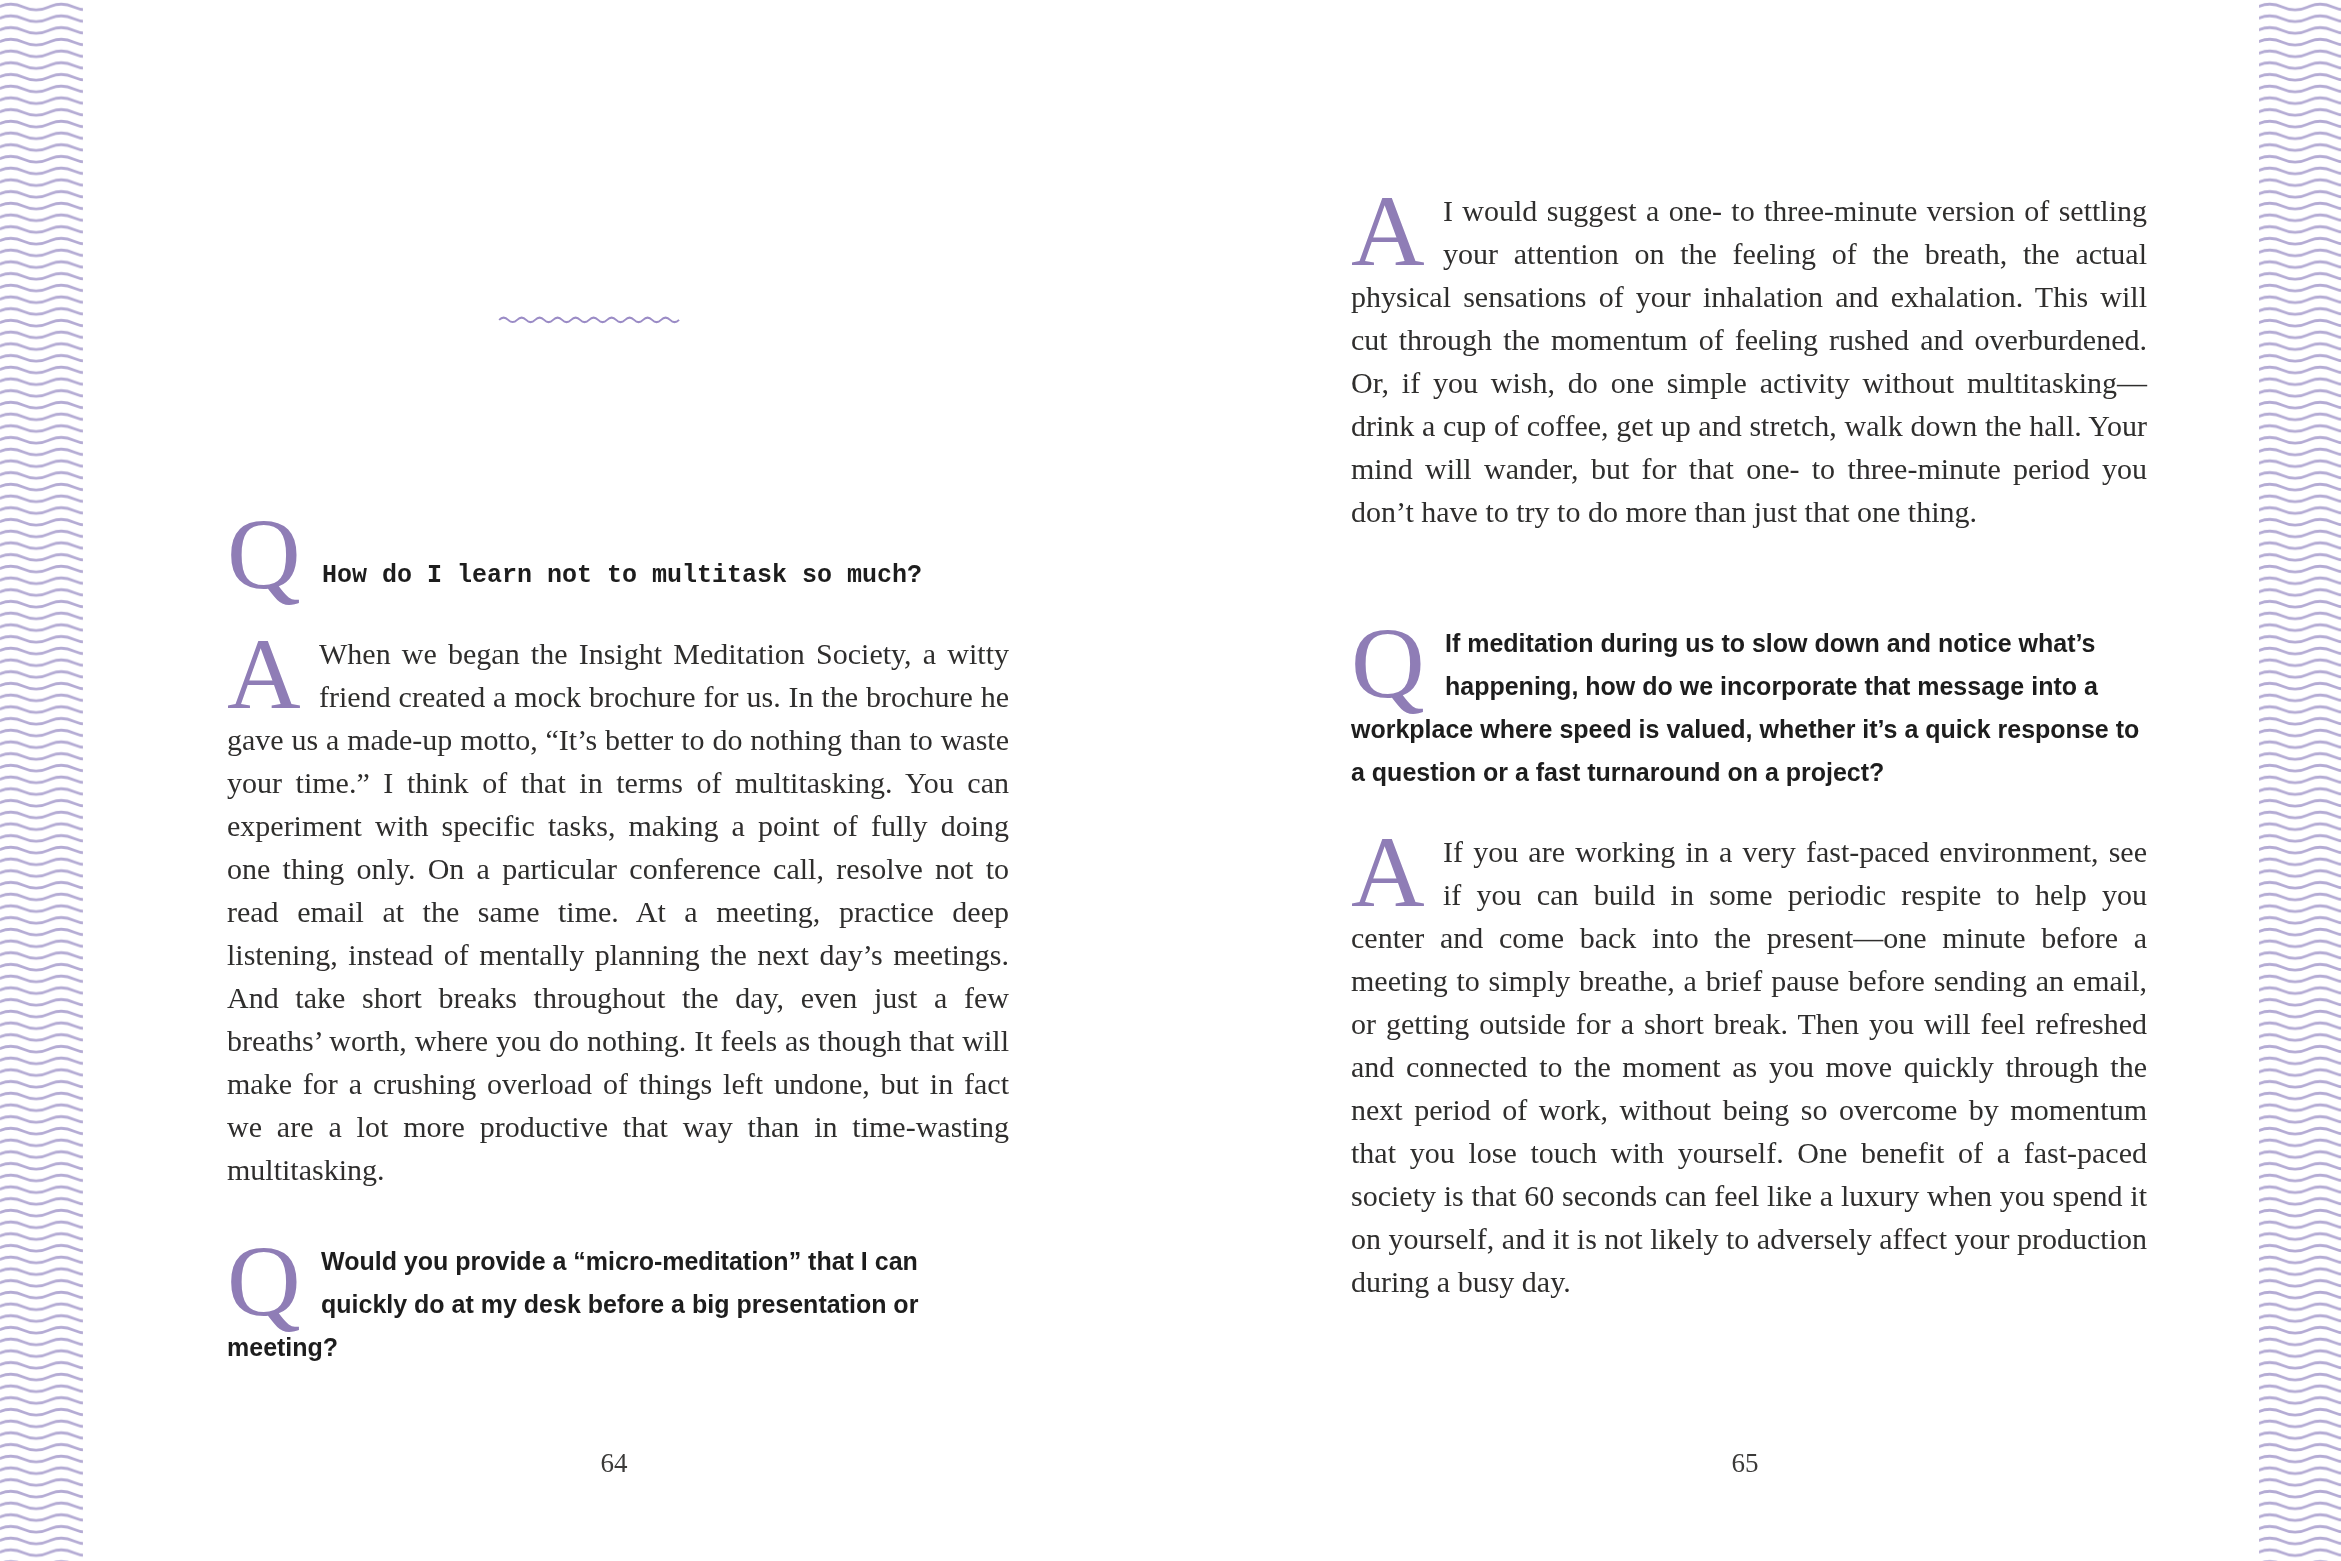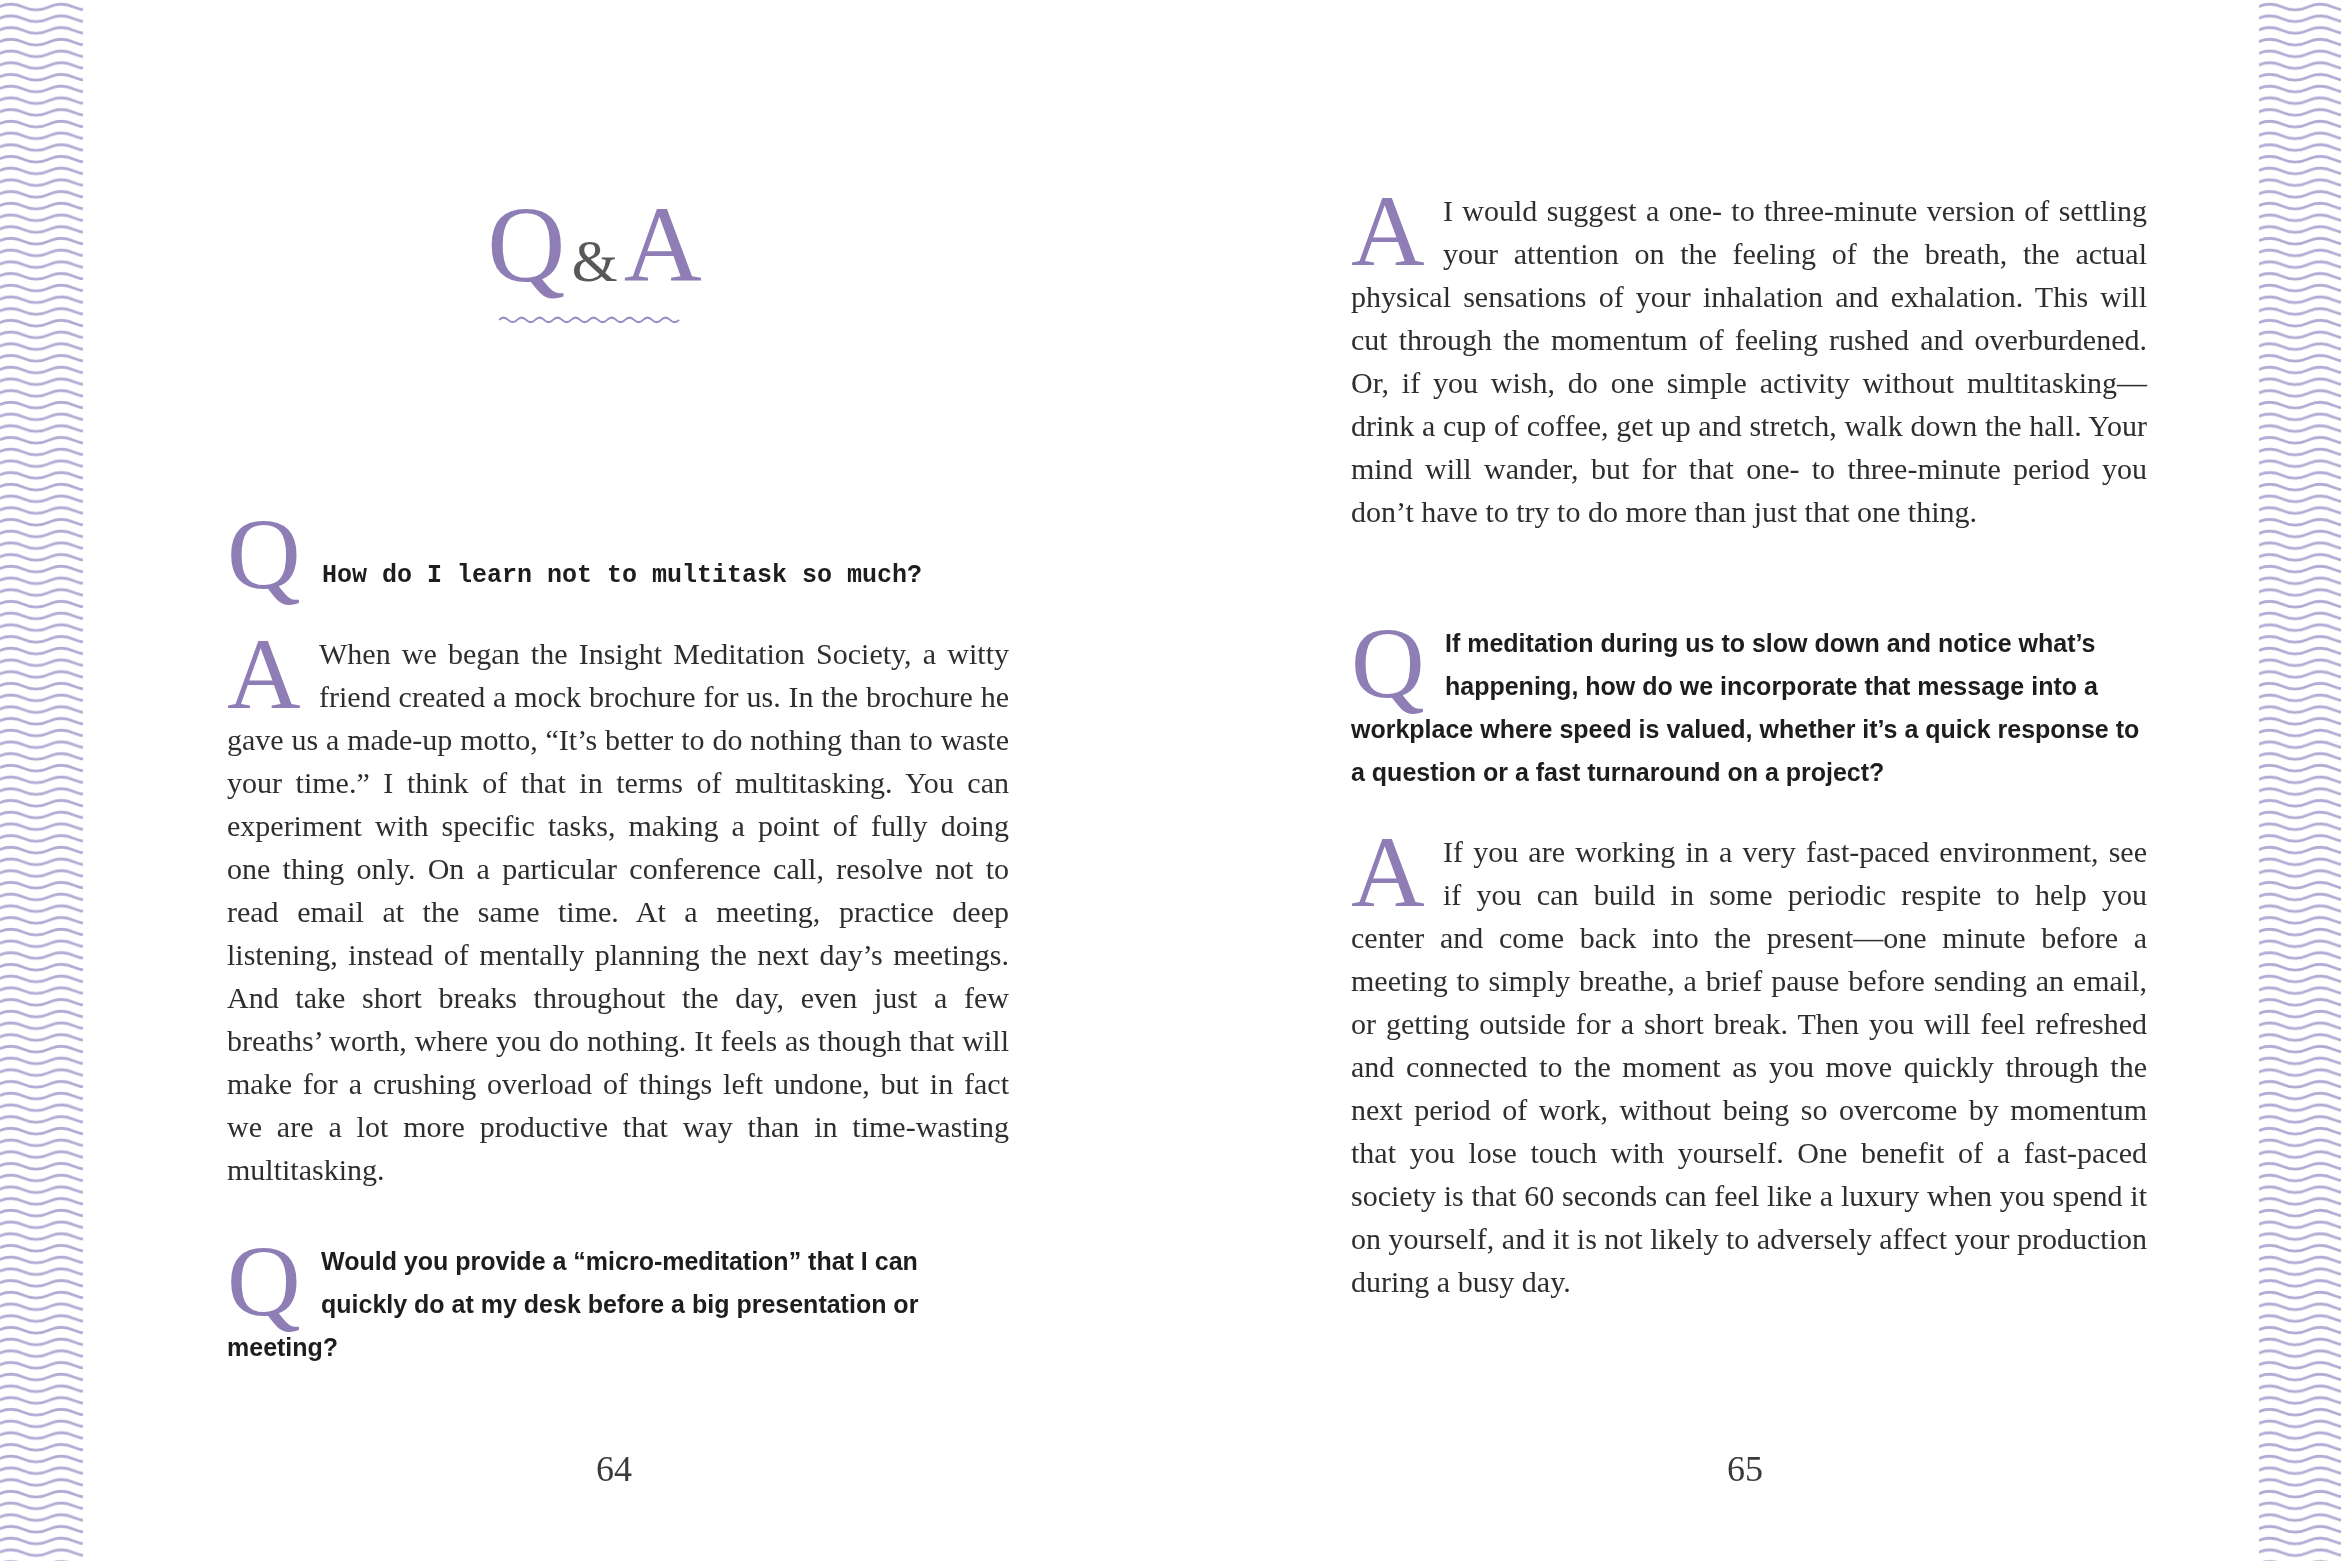--- a/index.html
+++ b/index.html
@@ -61,21 +61,21 @@
 
   
   .q-single .dropcap { float: none; position: absolute; top: 0; left: 0; line-height: 83px; }
   .q-single .q-run { display: block; margin-left: 95px; padding-top: 41px; font-family: Liberation Mono, monospace; }
 
   .page-number {
     position: absolute;
     top: 1448px; left: 0; right: 8px;
     text-align: center;
     font-family: "Liberation Serif", serif;
-    font-size: 36px;
+    font-size: 27px;
     color: #3b3a39;
   }
 </style>
 </head>
 <body>
 
 <div class="spread">
 
   <svg class="strip strip-left" width="83" height="1561" viewBox="0 0 92 1733">
     <defs>
@@ -90,25 +90,20 @@
     <defs>
       <pattern id="wavesB" width="56" height="13" patternUnits="userSpaceOnUse">
         <path d="M-2 7.8 Q12 1.4 26 7.8 T54 7.8 T82 7.8" fill="none" stroke="#b4abd4" stroke-width="3"></path>
       </pattern>
     </defs>
     <rect x="0" y="0" width="92" height="1733" fill="url(#wavesB)"></rect>
   </svg>
 
   <main class="page page-left">
 
-    <header class="title-wrap">
-      <span class="title-inner">
-        <span class="t-letter">Q</span><span class="t-amp">&amp;</span><span class="t-letter">A</span>
-      </span>
-    </header>
     <svg class="squiggle" width="184" height="10.8" viewBox="0 0 204 12">
       <path d="M1 6.5 Q6 1.5 11 6.5 T21 6.5 T31 6.5 T41 6.5 T51 6.5 T61 6.5 T71 6.5 T81 6.5 T91 6.5 T101 6.5 T111 6.5 T121 6.5 T131 6.5 T141 6.5 T151 6.5 T161 6.5 T171 6.5 T181 6.5 T191 6.5 T201 6.5" fill="none" stroke="#9b8cc6" stroke-width="2.2"></path>
     </svg>
 
     <section class="qa q-single" style="top:513px">
       <span class="dropcap">Q</span>
       <p class="q-text">
         <span class="q-run">How do I learn not to multitask so much?</span>
       </p>
     </section>

